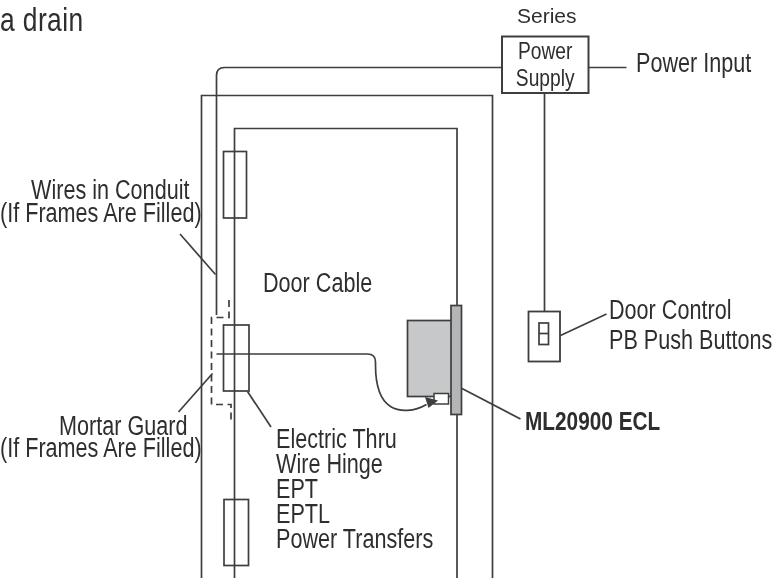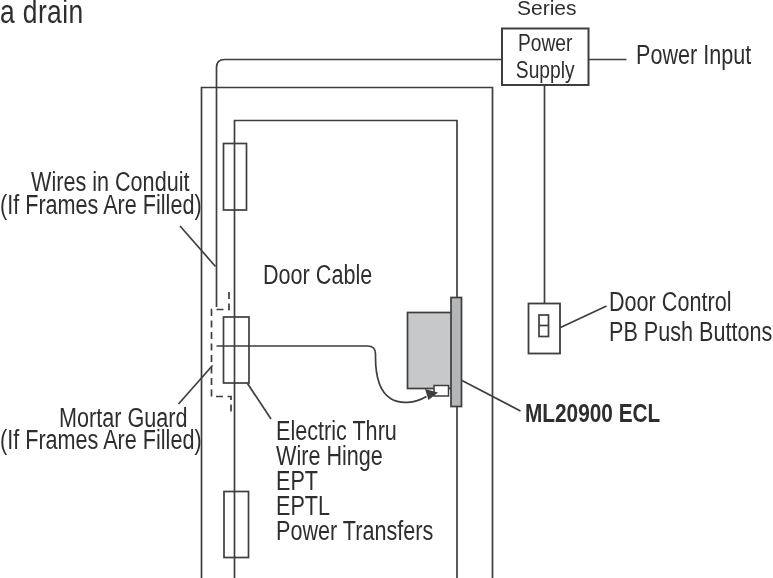--- a/index.html
+++ b/index.html
@@ -8,21 +8,21 @@
     --device-body:#c6c8c9;
     --device-plate:#b3b5b7;
     --background:#ffffff;
   }
   html,body{margin:0;padding:0;}
   body{
     width:773px;height:578px;overflow:hidden;position:relative;
     background:var(--background);
     font-family:"Liberation Sans", sans-serif;
   }
-  .stage{position:absolute;left:0;top:0;width:773px;height:430px;}
+  .stage{position:absolute;left:0;top:8px;width:773px;height:430px;}
   svg{position:absolute;left:0;top:0;}
   .ln{stroke:var(--line);stroke-width:1.7;fill:none;}
   .ln-thick{stroke:var(--line);stroke-width:2;fill:none;}
   .dash{stroke:var(--line);stroke-width:1.7;fill:none;stroke-dasharray:7 4.5;}
   .boxfill{fill:#ffffff;stroke:var(--line);}
   .bodyfill{fill:var(--device-body);stroke:var(--line);stroke-width:1.7;}
   .platefill{fill:var(--device-plate);stroke:var(--line);stroke-width:1.7;}
   .arrow{fill:var(--line);stroke:none;}
   .lbl{
     position:absolute;color:var(--text);

